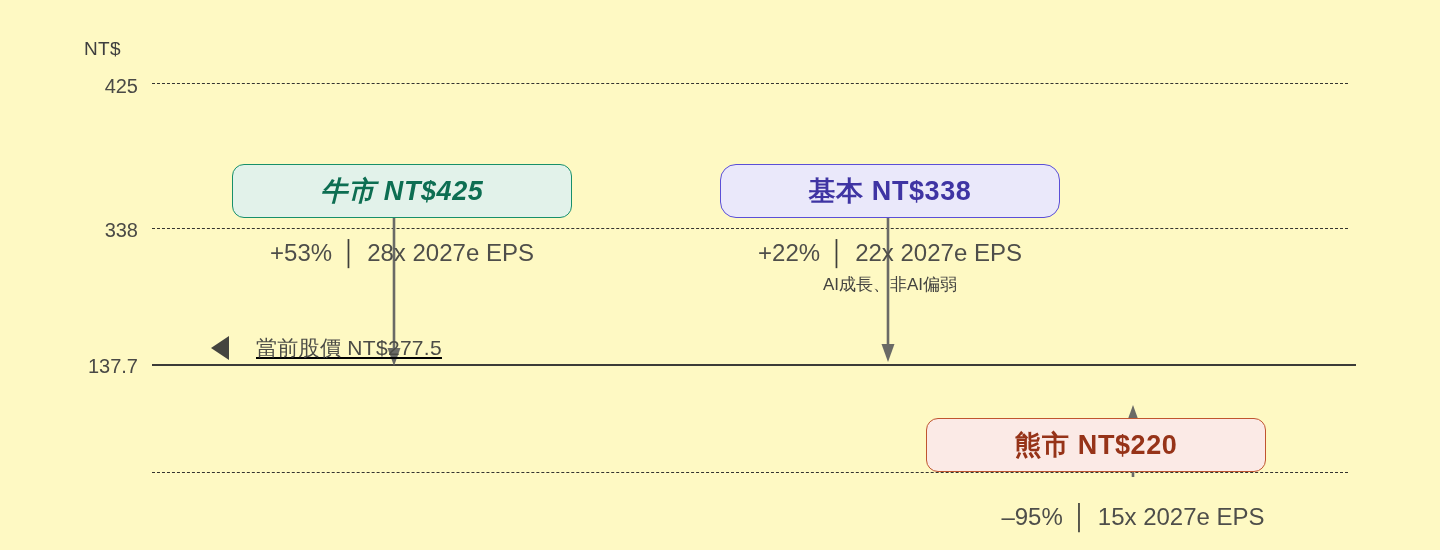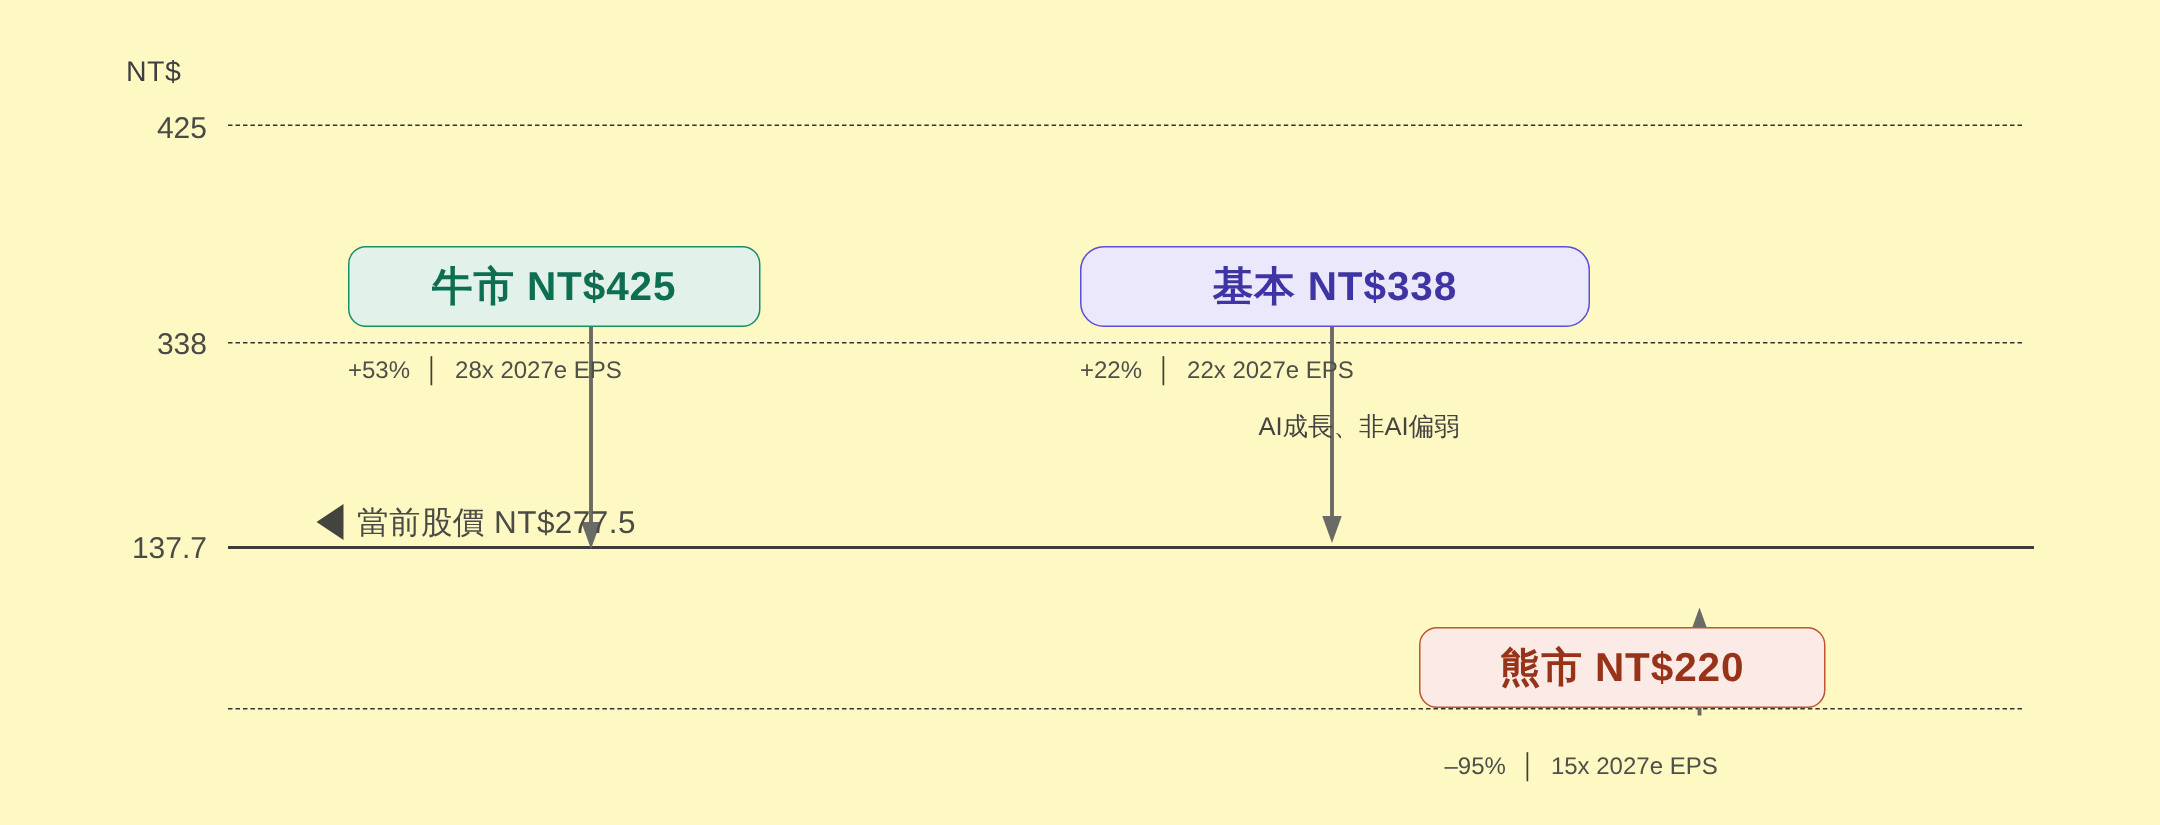--- a/index.html
+++ b/index.html
@@ -74,21 +74,22 @@
     white-space: nowrap;
     z-index: 5;
   }
   .box-bull { background: #e2f2ea; border-color: #17906a; color: #0d6e52; }
   .box-base { background: #eae8fa; border-color: #5b4fd6; color: #3f34a3; }
   .box-bear { background: #fbeae6; border-color: #c0552f; color: #963318; }
 
   
   .sub-line {
     position: absolute;
-    font-size: 16px;
+    text-align: center;
+    font-size: 24px;
     color: #4e4e4a;
     white-space: nowrap;
     z-index: 4;
   }
   .sub-line .divider {
     display: inline-block;
     padding: 0 10px;
     color: #3e3e3a;
   }
   .sub-note {
@@ -105,23 +106,24 @@
     position: absolute;
     z-index: 3;
     overflow: visible;
   }
 
   
   .current-marker {
     position: absolute;
     display: flex;
     align-items: center;
-    gap: 9px;
+    gap: 27px;
     z-index: 4;
     white-space: nowrap;
+    text-decoration: underline;
   }
   .tri-left {
     width: 0;
     height: 0;
     border-top: 12px solid transparent;
     border-bottom: 12px solid transparent;
     border-right: 18px solid #44443f;
   }
   .current-label {
     font-size: 21px;
@@ -153,36 +155,36 @@
   <svg class="arrow-svg" style="left:880px; top:214px;" width="16" height="152" viewBox="0 0 16 152">
     <line x1="8" y1="0" x2="8" y2="138" stroke="#6a6a66" stroke-width="2.6"></line>
     <path d="M8 148 L1.5 130 L14.5 130 Z" fill="#6a6a66"></path>
   </svg>
 
   <svg class="arrow-svg" style="left:1125px; top:405px;" width="16" height="72" viewBox="0 0 16 72">
     <line x1="8" y1="72" x2="8" y2="10" stroke="#6a6a66" stroke-width="2.6"></line>
     <path d="M8 0 L1.5 18 L14.5 18 Z" fill="#6a6a66"></path>
   </svg>
 
-  <div class="scenario-box box-bull" style="left:232px; top:164px; width:275px;">
+  <div class="scenario-box box-bull" style="left:232px; top:164px; width:340px;font-style:italic;">
     <span>牛市 NT$425</span>
   </div>
   <div class="sub-line" style="left:232px; top:239px; width:340px;">
     <span>+53%</span><span class="divider">│</span><span>28x 2027e EPS</span>
   </div>
 
   <div class="scenario-box box-base" style="left:720px; top:164px; width:340px;border-radius:16px;">
     <span>基本 NT$338</span>
   </div>
   <div class="sub-line" style="left:720px; top:239px; width:340px;">
     <span>+22%</span><span class="divider">│</span><span>22x 2027e EPS</span>
   </div>
-  <div class="sub-note" style="left:736px; top:273px; width:340px;">AI成長、非AI偏弱</div>
+  <div class="sub-note" style="left:720px; top:273px; width:340px;">AI成長、非AI偏弱</div>
 
-  <div class="scenario-box box-bear" style="left:946px; top:418px; width:271px;">
+  <div class="scenario-box box-bear" style="left:926px; top:418px; width:340px;">
     <span>熊市 NT$220</span>
   </div>
   <div class="sub-line" style="left:963px; top:503px; width:340px;">
     <span>–95%</span><span class="divider">│</span><span>15x 2027e EPS</span>
   </div>
 
   <div class="current-marker" style="left:211px; top:334px;">
     <span class="tri-left"></span>
     <span class="current-label">當前股價 NT$277.5</span>
   </div>

